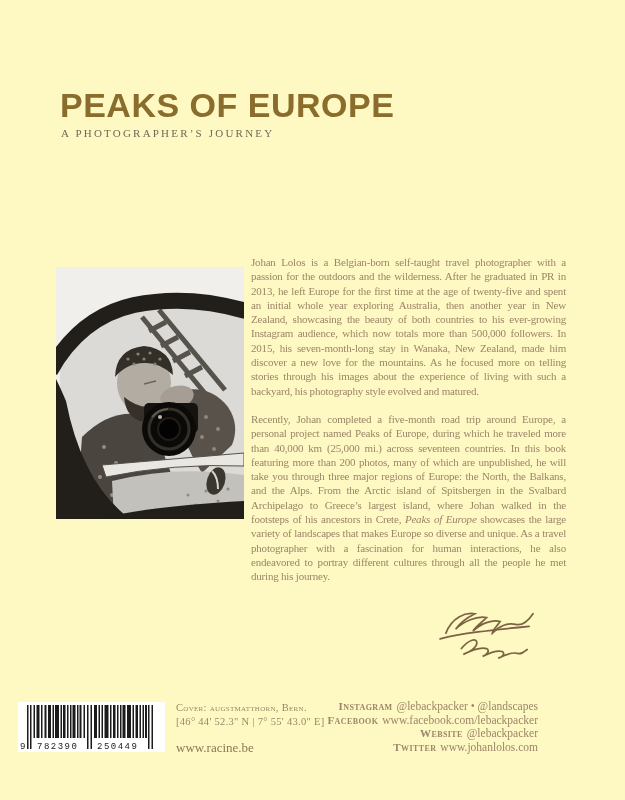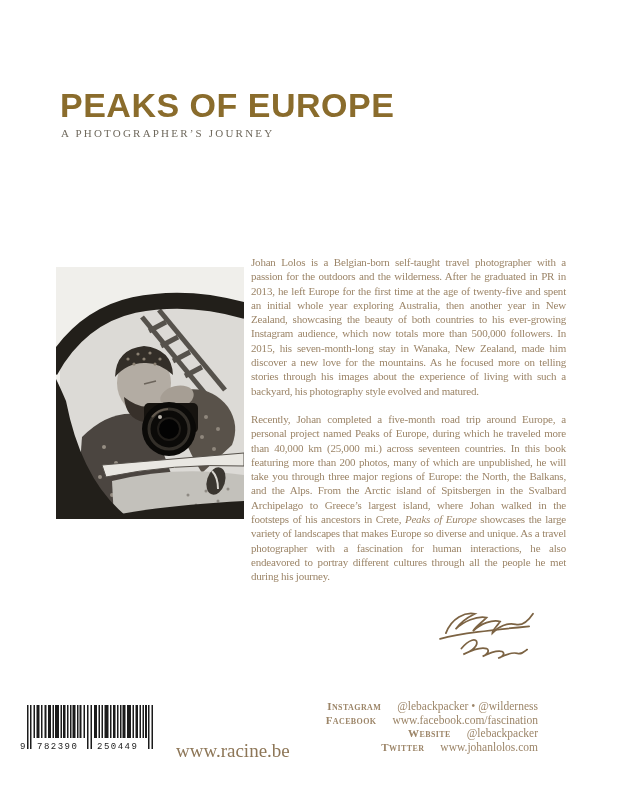--- a/index.html
+++ b/index.html
@@ -1,19 +1,19 @@
 <!DOCTYPE html>
 <html><head>
 <meta charset="utf-8">
 <style>
   html,body{margin:0;padding:0;background:#b9b7b0;}
   .cover{
     position:relative;
     width:625px;height:800px;
-    background:#ffffff;
+    background:#fef9c3;
     overflow:hidden;
     font-family:"Liberation Serif",serif;
   }
   .title{
     position:absolute;left:60px;top:86px;margin:0;
     font-family:"Liberation Sans",sans-serif;
     font-weight:700;font-size:34px;letter-spacing:.5px;
     color:#8a6c2c;white-space:nowrap;
   }
   .subtitle{
@@ -36,29 +36,29 @@
   .signature{float:right;width:112px;height:60px;margin:6px 22px 0 0;}
   .barcode{position:absolute;left:18px;top:702px;width:147px;height:50px;display:block;}
   .barcode text{font-family:"Liberation Mono",monospace;font-size:9px;fill:#1b1b1b;}
   .credit{
     position:absolute;left:176px;top:701px;
     font-variant:small-caps;font-size:10.5px;line-height:13.5px;
     letter-spacing:.3px;color:#9c8568;
   }
   .racine{
     position:absolute;left:176px;top:740px;
-    font-size:19px;color:#8d7657;
+    font-size:13px;color:#8d7657;
   }
   .social{
     position:absolute;right:87px;top:700px;text-align:right;
     font-size:11.5px;line-height:13.7px;color:#9c8568;white-space:nowrap;
   }
   .social-label{
     font-variant:small-caps;font-weight:bold;
-    font-size:11px;letter-spacing:.4px;margin-right:16px;
+    font-size:11px;letter-spacing:.4px;margin-right:4px;
   }
 </style>
 </head>
 <body>
 
 <div class="cover">
 
   <h1 class="title">PEAKS OF EUROPE</h1>
   <div class="subtitle">A PHOTOGRAPHER’S JOURNEY</div>
 
@@ -149,29 +149,33 @@
     <g transform="translate(9,3)" fill="#1b1b1b">
       <path d="M0 0h1.5v44h-1.5z M3 0h1.5v44h-1.5z M60 0h1.5v44h-1.5z M63.5 0h1.5v44h-1.5z M121 0h1.5v44h-1.5z M124.5 0h1.5v44h-1.5z"></path>
       <path d="M6.5 0h1.5v33h-1.5z M9.5 0h3v33h-3z M14 0h1.5v33h-1.5z M17.5 0h2v33h-2z M21 0h3v33h-3z M25.5 0h1.5v33h-1.5z M28 0h4v33h-4z M33.5 0h1.5v33h-1.5z M36 0h2.5v33h-2.5z M40 0h1.5v33h-1.5z M43 0h1.5v33h-1.5z M45.5 0h3v33h-3z M50 0h1.5v33h-1.5z M52.5 0h2v33h-2z M56.5 0h1.5v33h-1.5z"></path>
       <path d="M67 0h3v33h-3z M71.5 0h1.5v33h-1.5z M74.5 0h1.5v33h-1.5z M77.5 0h4v33h-4z M83 0h1.5v33h-1.5z M86 0h2.5v33h-2.5z M90 0h1.5v33h-1.5z M93 0h1.5v33h-1.5z M95.5 0h3v33h-3z M100 0h4v33h-4z M105.5 0h1.5v33h-1.5z M108.5 0h2.5v33h-2.5z M112.5 0h1.5v33h-1.5z M115.5 0h1.5v33h-1.5z M118 0h2v33h-2z"></path>
     </g>
     <text x="2" y="47">9</text>
     <text x="19" y="47" letter-spacing="1.5">782390</text>
     <text x="79" y="47" letter-spacing="1.5">250449</text>
   </svg>
 
+  <div class="credit">
+    <div>Cover: augstmatthorn, Bern.</div>
+    <div>[46° 44' 52.3" N | 7° 55' 43.0" E]</div>
+  </div>
 
   <div class="racine">www.racine.be</div>
 
   <div class="social">
     <div>
-      <span class="social-label">Instagram</span><span class="social-value">@lebackpacker • @wilderness</span>
+      <span class="social-label">Instagram</span><span class="social-value">@lebackpacker • @landscapes</span>
     </div>
     <div>
-      <span class="social-label">Facebook</span><span class="social-value">www.facebook.com/fascination</span>
+      <span class="social-label">Facebook</span><span class="social-value">www.facebook.com/lebackpacker</span>
     </div>
     <div>
       <span class="social-label">Website</span><span class="social-value">@lebackpacker</span>
     </div>
     <div>
       <span class="social-label">Twitter</span><span class="social-value">www.johanlolos.com</span>
     </div>
   </div>
 
 </div>

